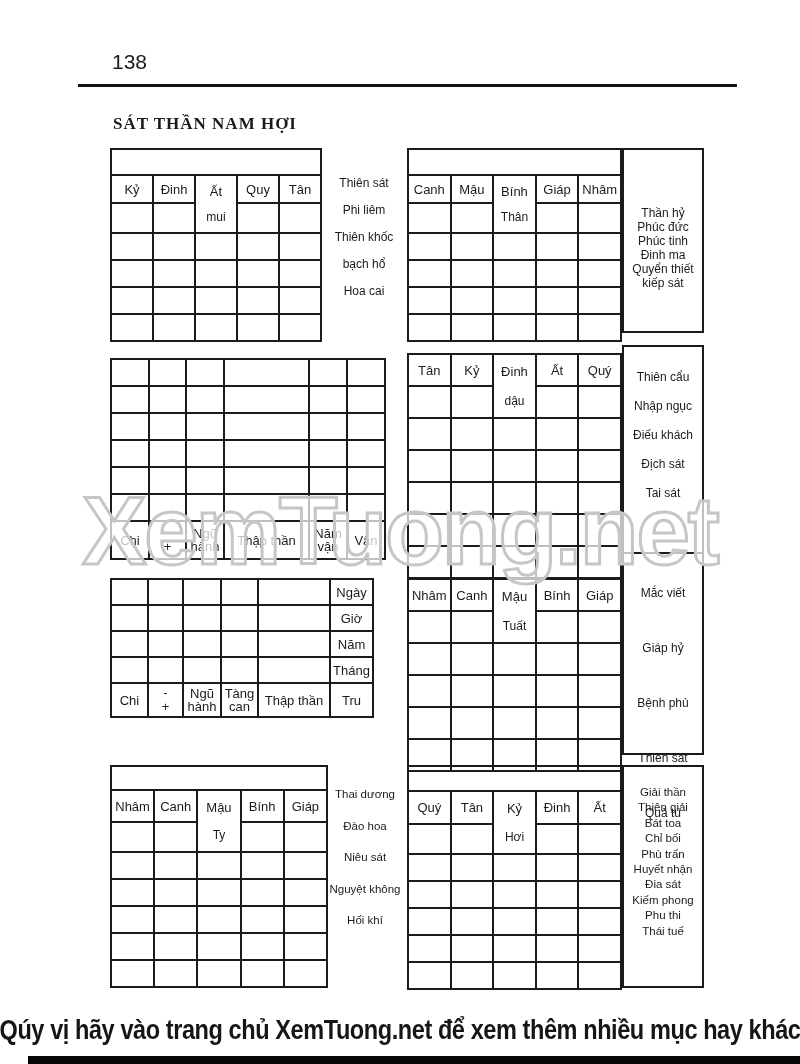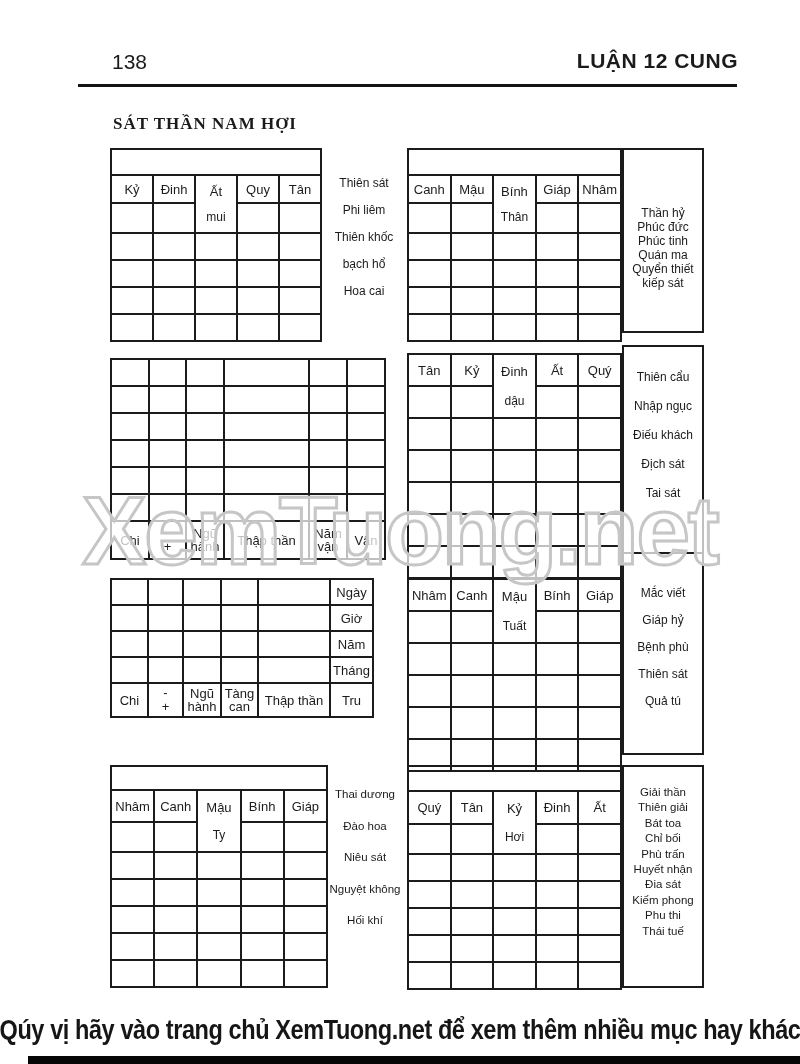--- a/index.html
+++ b/index.html
@@ -27,21 +27,21 @@
   .box{border:2px solid #1b1b1b;}
   .gap1{left:320px;top:176px;width:88px;height:122px;justify-content:space-between;}
   .box1{left:622px;top:148px;width:82px;height:185px;justify-content:center;
         padding:26px 0 12px 0;box-sizing:border-box;}
   .box23{left:622px;top:345px;width:82px;height:410px;box-sizing:border-box;}
   .box23 .half{position:absolute;left:0;right:0;}
   .h2a{top:0;height:205px;border-bottom:2px solid #1b1b1b;}
   .h2a .vlabels{padding-top:16px;}
   .h2a span{line-height:29px;}
   .h2b{top:207px;height:203px;}
-  .h2b .vlabels{padding-top:26px;}
+  .h2b .vlabels{padding-top:26px;gap:28px;}
   .h2b span{line-height:27px;}
   .gap4{left:322px;top:788px;width:86px;height:138px;justify-content:space-between;
         white-space:nowrap;font-size:11.5px;}
   .box4{left:622px;top:765px;width:82px;height:223px;box-sizing:border-box;
         padding-top:18px;font-size:11.5px;}
   .box4 span{line-height:15.4px;}
   
   .watermark{left:50%;top:476px;transform:translateX(-50%);z-index:6;pointer-events:none;
              font-weight:bold;font-size:96px;letter-spacing:-2px;white-space:nowrap;
              color:rgba(255,255,255,0.72);-webkit-text-stroke:3px #c6c6c6;}
@@ -49,21 +49,20 @@
   .footer{left:50%;top:1014px;transform:translateX(-50%) scaleX(0.84);transform-origin:center top;
           font-weight:bold;font-size:28px;letter-spacing:-0.5px;white-space:nowrap;color:#161616;}
   .botbar{left:28px;top:1056px;width:772px;height:8px;background:#060606;}
 </style>
 </head>
 <body>
 
 <div id="page">
 
   <div class="abs pagenum">138</div>
-  <div class="abs runhead">LUẬN 12 CUNG</div>
   <div class="abs hrule"></div>
   <div class="abs sectitle">SÁT THẦN NAM HỢI</div>
 
   <table class="t" style="left:110px;top:148px;width:212px;">
     <tbody>
         <tr style="height:26px">
           <td colspan="5"></td>
         </tr>
     <tr style="height:28px">
       <td>Kỷ</td>
@@ -169,21 +168,21 @@
           <td></td>
           <td></td>
         </tr>
   </tbody>
     </table>
 
   <div class="abs vlabels box box1">
     <span>Thần hỷ</span>
     <span>Phúc đức</span>
     <span>Phúc tinh</span>
-    <span>Quán ma</span>
+    <span>Đinh ma</span>
     <span>Quyển thiết</span>
     <span>kiếp sát</span>
   </div>
 
   <table class="t" style="left:110px;top:358px;width:274px;">
     <colgroup>
         <col style="width:38px">
         <col style="width:37px">
         <col style="width:38px">
         <col style="width:85px">

